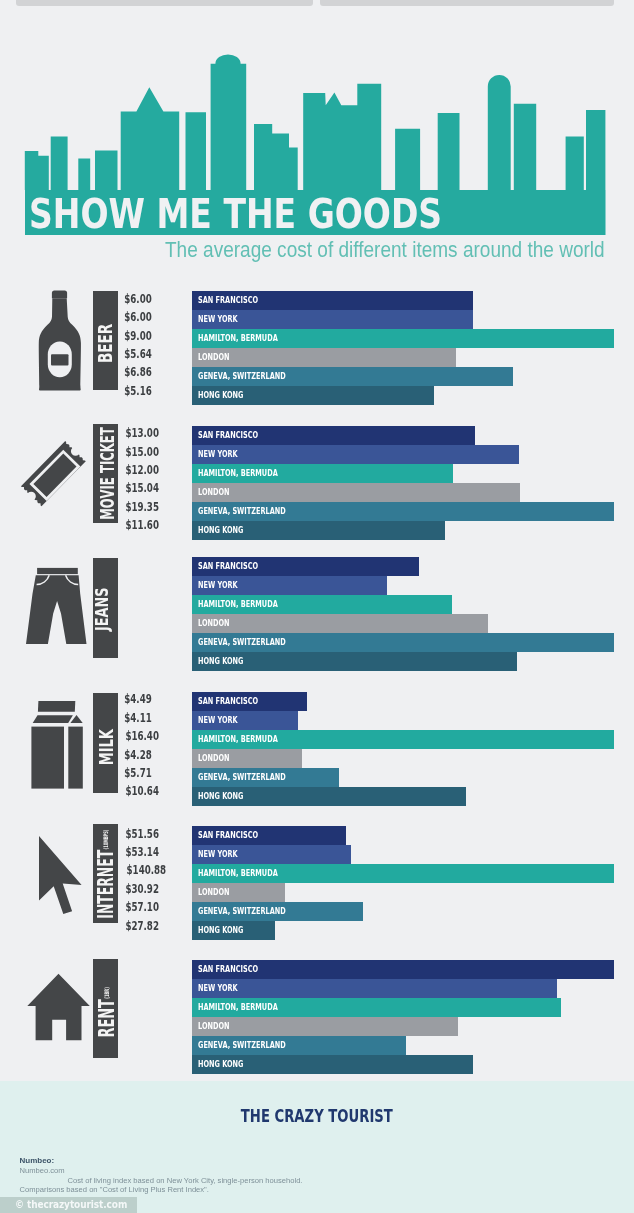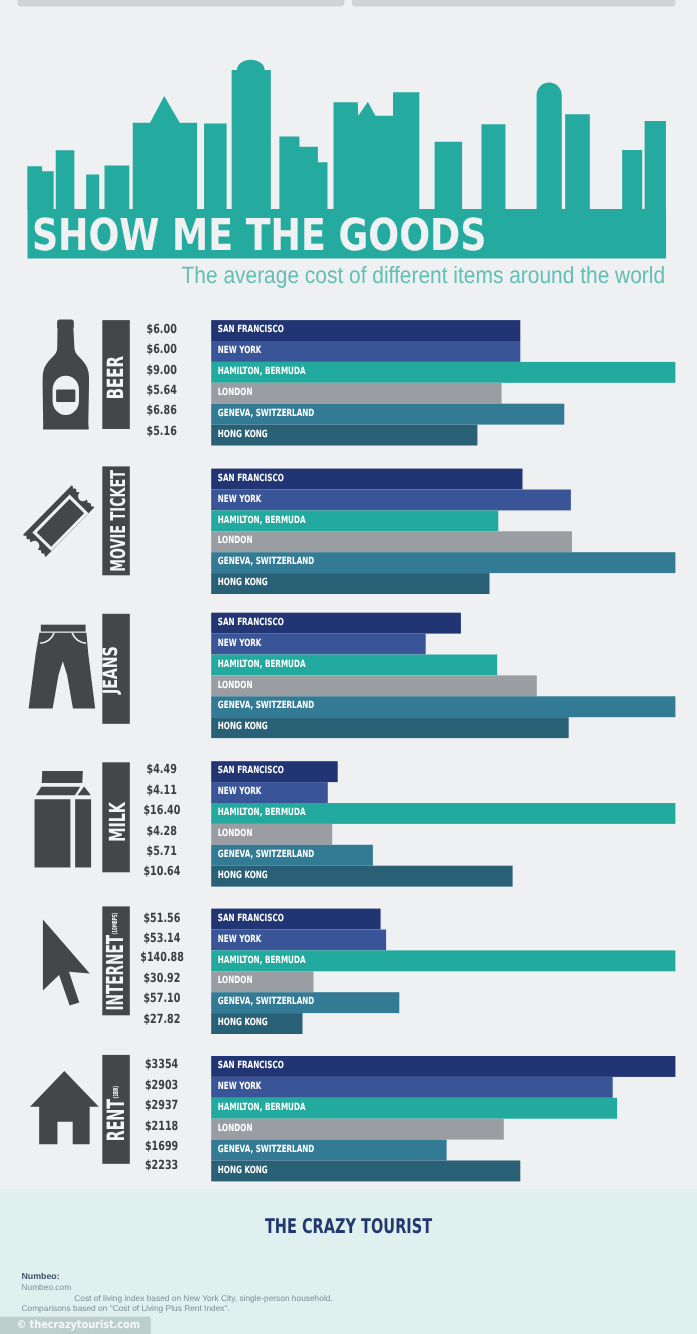--- a/index.html
+++ b/index.html
@@ -24,21 +24,21 @@
             transform:scaleX(0.885);transform-origin:0 0;}
 
   
   .sec{position:absolute;left:0;width:634px;}
   .tab{position:absolute;background:#444648;}
   .tablabel{position:absolute;left:0;top:0;width:100%;height:100%;color:#f4f4f4;
             font-weight:bold;white-space:nowrap;display:flex;align-items:center;
             justify-content:center;}
   .tabinner{display:flex;align-items:baseline;}
   .tabnote{font-weight:bold;position:relative;top:-5.5px;margin-left:0.5px;}
-  .prices{position:absolute;text-align:center;}
+  .prices{position:absolute;text-align:left;}
   .price{font-weight:bold;color:#3c3f42;font-size:11.5px;height:18.4px;
          line-height:18.4px;white-space:nowrap;}
   .price span{display:inline-block;transform:scaleX(0.84);transform-origin:100% 50%;}
   .bars{position:absolute;left:181px;}
   .bar{position:relative;height:19px;margin-left:11px;}
   .blbl{position:absolute;left:6px;top:0;color:#ffffff;font-weight:bold;font-size:9px;
         line-height:18.4px;white-space:nowrap;transform:scaleX(0.81);transform-origin:0 50%;}
 
   
   .footer{position:absolute;left:0;top:1081px;width:634px;height:132px;background:#dff0ee;}
@@ -153,20 +153,28 @@
       </div>
       <div class="sec" style="top: 425.5px; height: 100.7px;">
         <div class="tab" style="left: 92.9px; width: 25px; top: -1.7px; height: 99px;">
           <div class="tablabel">
             <span class="tabinner" style="transform:rotate(-90deg) scaleX(0.699);font-size:18.6px;line-height:18.6px;position:relative;left:2.7px;top:0.3px">
               <span>MOVIE TICKET</span>
               <span class="tabnote" style="font-size:6px"></span>
             </span>
           </div>
         </div>
+        <div class="prices" style="left: 119px; width: 50px; top: -1.2px;">
+          <div class="price"><span>$13.00</span></div>
+          <div class="price"><span>$15.00</span></div>
+          <div class="price"><span>$12.00</span></div>
+          <div class="price"><span>$15.04</span></div>
+          <div class="price"><span>$19.35</span></div>
+          <div class="price"><span>$11.60</span></div>
+        </div>
         <div class="bars" style="top: 0px;">
           <div class="bar" style="width: 283.245px; background: rgb(33, 52, 115);">
             <div class="blbl">SAN FRANCISCO</div>
           </div>
           <div class="bar" style="width: 326.822px; background: rgb(58, 85, 151);">
             <div class="blbl">NEW YORK</div>
           </div>
           <div class="bar" style="width: 261.457px; background: rgb(34, 170, 159);">
             <div class="blbl">HAMILTON, BERMUDA</div>
           </div>
@@ -288,28 +296,20 @@
         </div>
       </div>
       <div class="sec" style="top: 959.6px; height: 100.7px;">
         <div class="tab" style="left: 92.9px; width: 25px; top: -0.9px; height: 99.1px;">
           <div class="tablabel">
             <span class="tabinner" style="transform:rotate(-90deg) scaleX(0.664);font-size:21.7px;line-height:21.7px;position:relative;left:3.6px;top:4.3px">
               <span>RENT</span>
               <span class="tabnote" style="font-size:6.2px">(1BR)</span>
             </span>
           </div>
-        </div>
-        <div class="prices" style="left: 119px; width: 50px; top: -1.2px;">
-          <div class="price"><span>$3354</span></div>
-          <div class="price"><span>$2903</span></div>
-          <div class="price"><span>$2937</span></div>
-          <div class="price"><span>$2118</span></div>
-          <div class="price"><span>$1699</span></div>
-          <div class="price"><span>$2233</span></div>
         </div>
         <div class="bars" style="top: 0px;">
           <div class="bar" style="width: 421.6px; background: rgb(33, 52, 115);">
             <div class="blbl">SAN FRANCISCO</div>
           </div>
           <div class="bar" style="width: 364.909px; background: rgb(58, 85, 151);">
             <div class="blbl">NEW YORK</div>
           </div>
           <div class="bar" style="width: 369.183px; background: rgb(34, 170, 159);">
             <div class="blbl">HAMILTON, BERMUDA</div>

